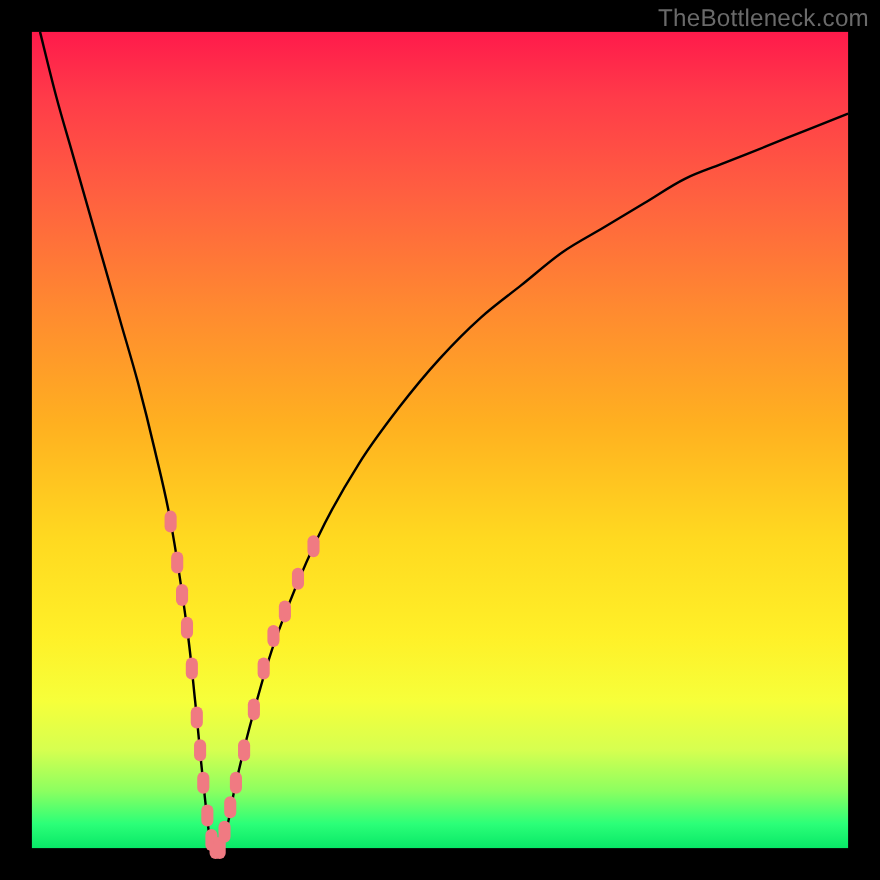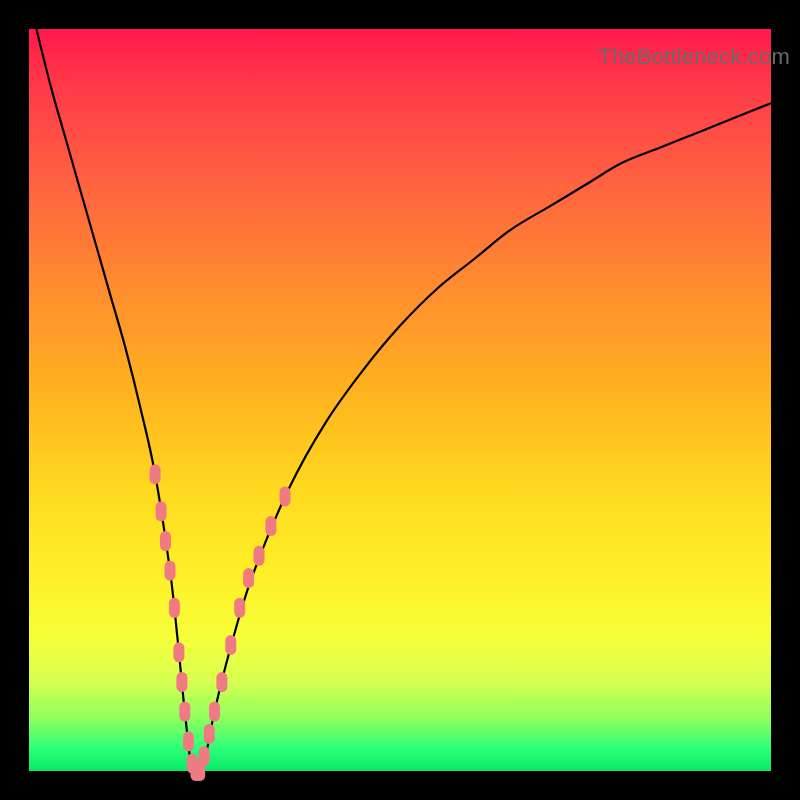--- a/index.html
+++ b/index.html
@@ -41,21 +41,20 @@
   }
   .watermark {
     position: absolute;
     top: 4px;
     right: 10px;
     color: #6a6a6a;
     font-size: 22px;
     font-weight: 500;
     letter-spacing: 0.2px;
     user-select: none;
-    margin-top: 40px;
   }
   svg.curve {
     position: absolute;
     left: 29px;
     top: 29px;
     width: 742px;
     height: 742px;
     overflow: visible;
   }
 </style>

